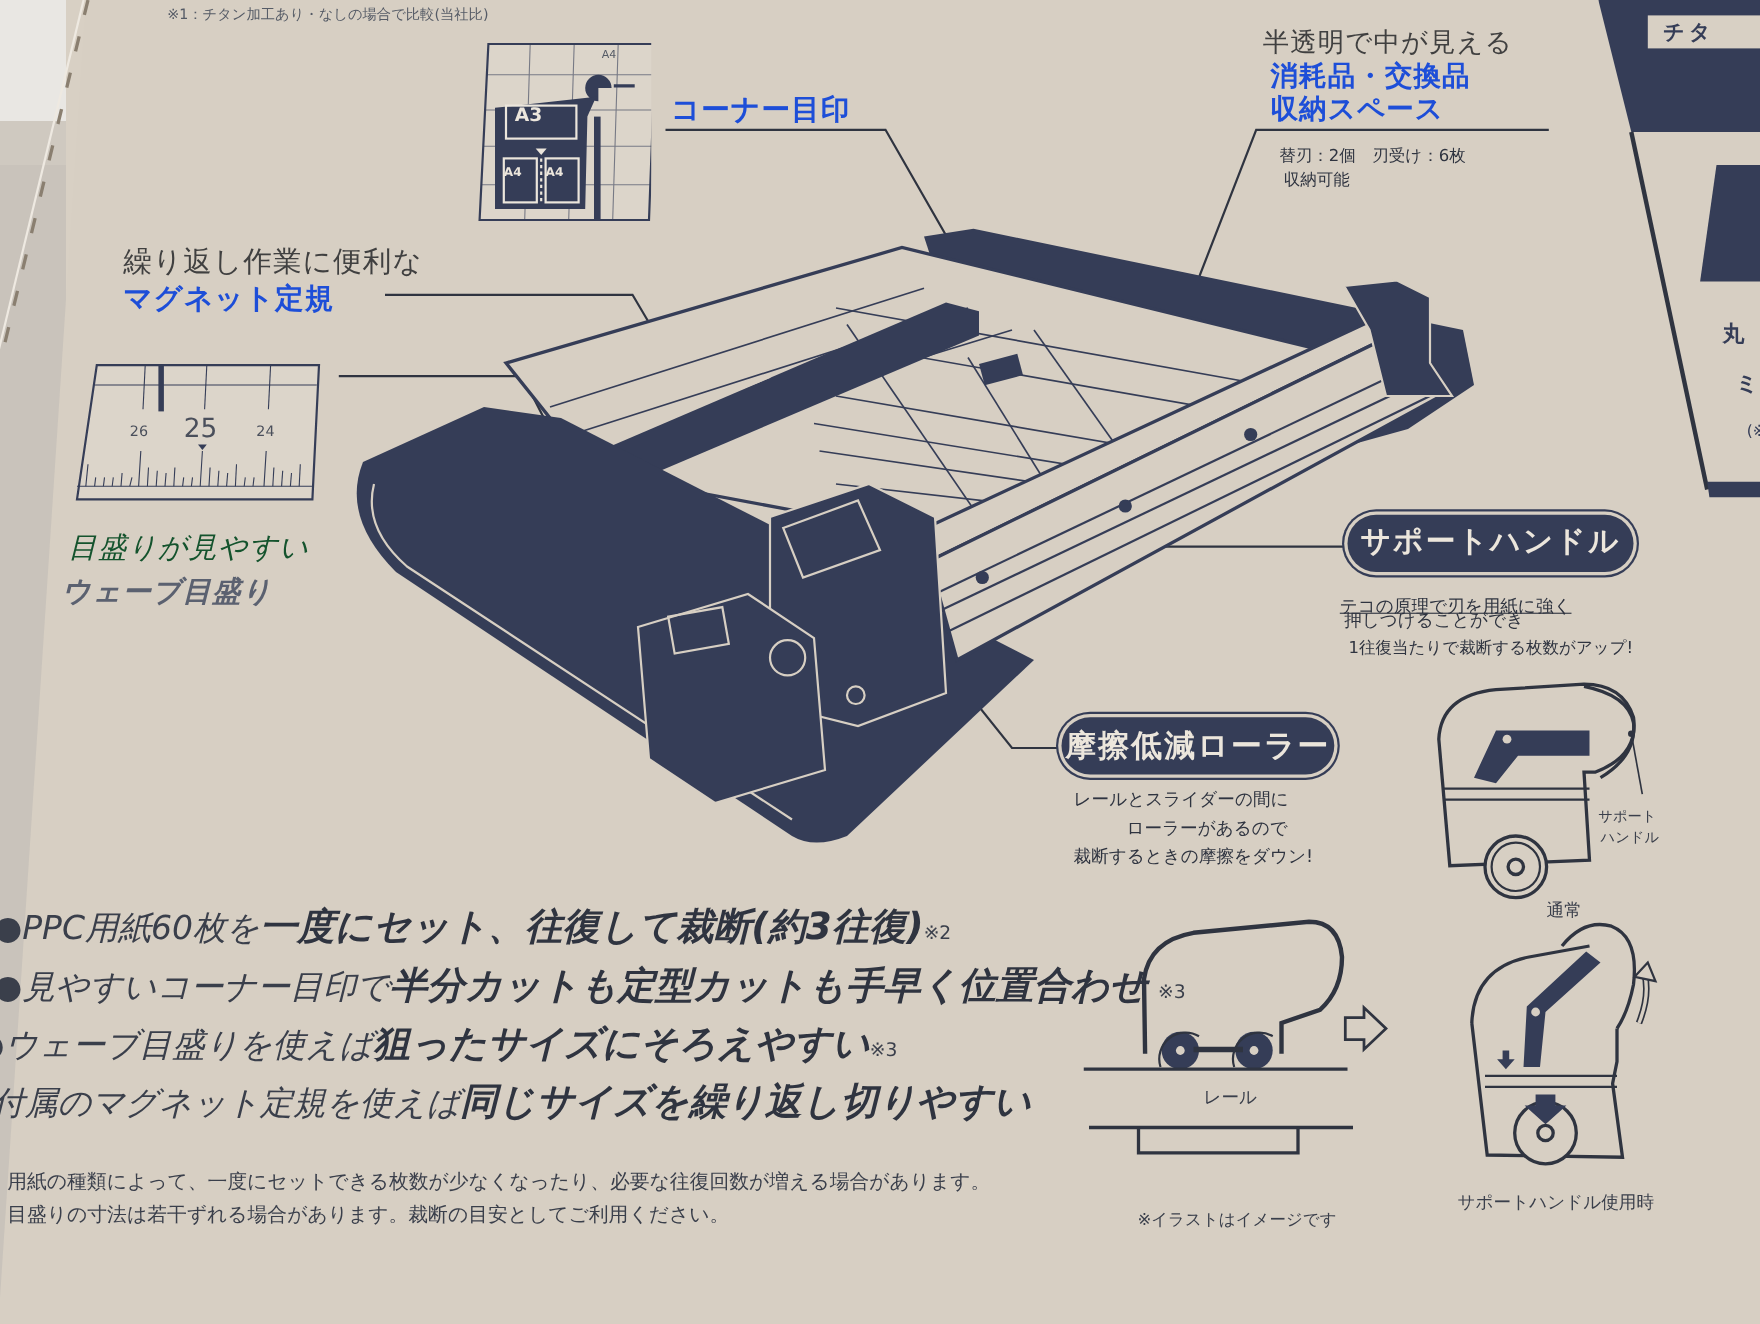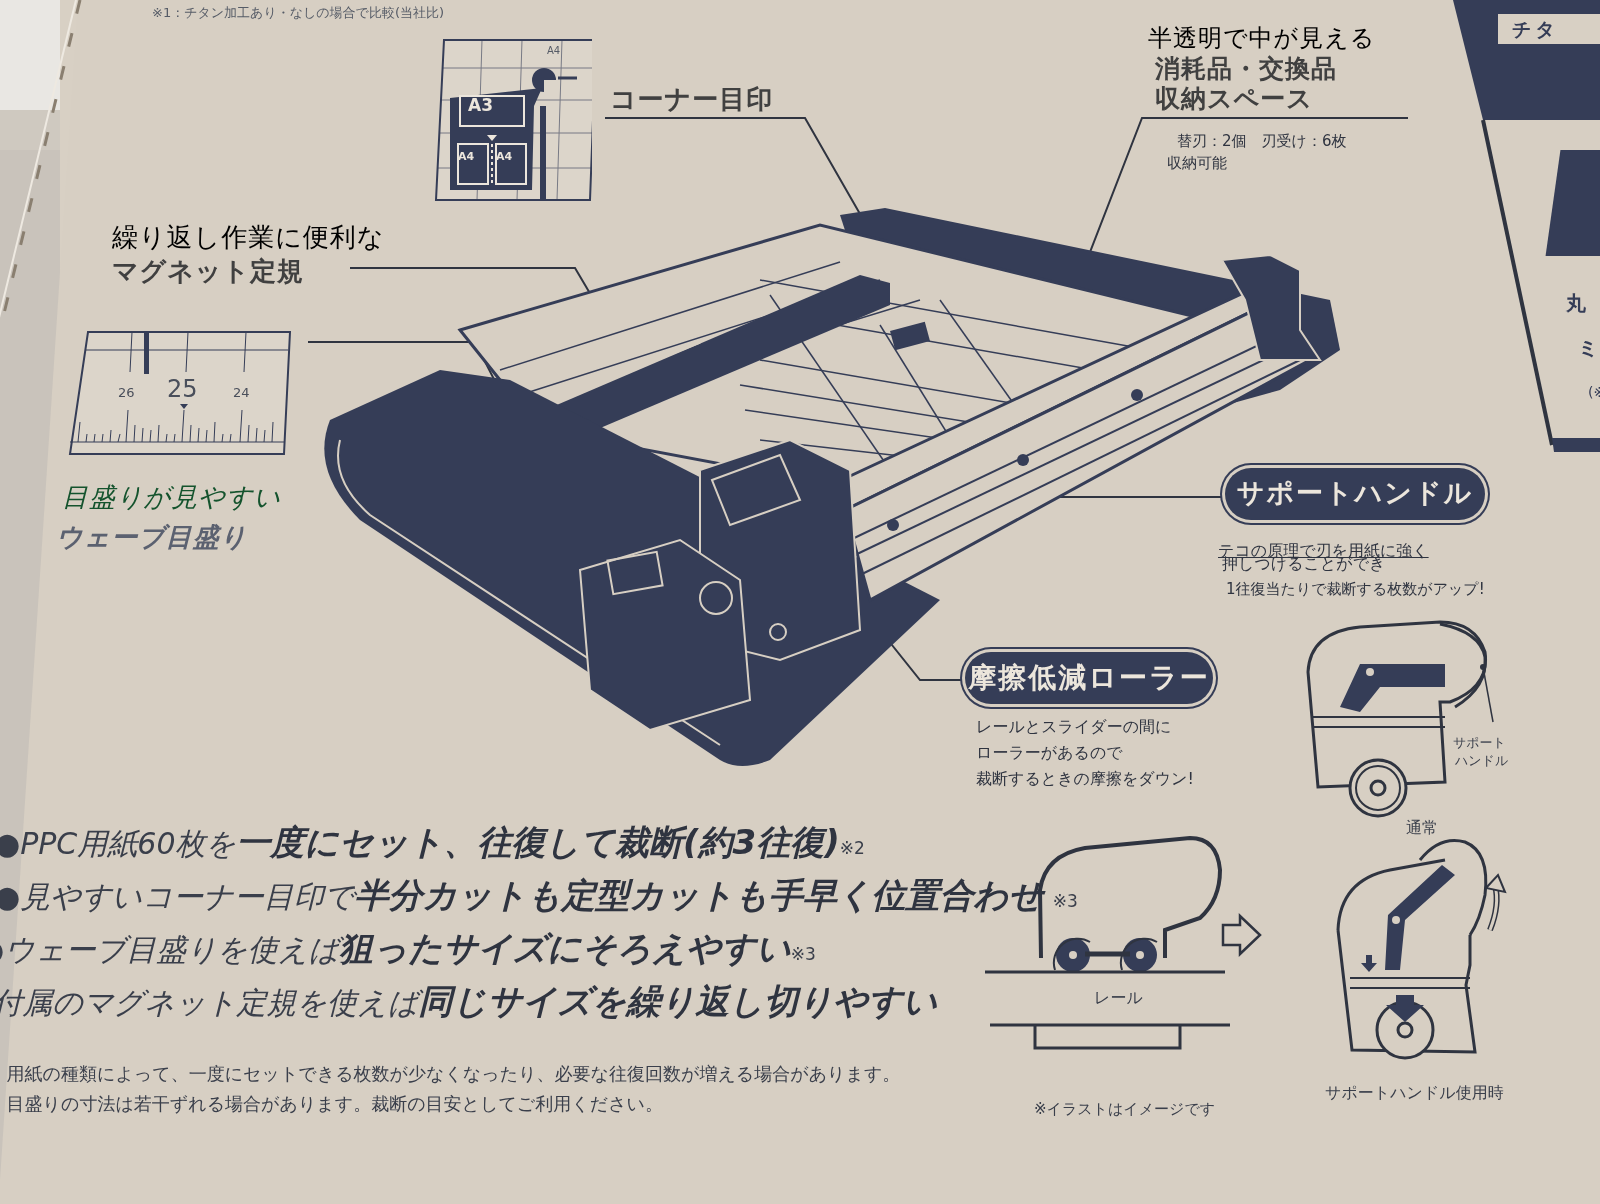--- a/index.html
+++ b/index.html
@@ -37,22 +37,22 @@
     pointer-events:none;
   }
   .side-big-letter {
     position:absolute; left:1553px; top:150px; width:60px; height:106px;
     background:#353d57; transform:skewX(-8deg);
   }
   .side-text { position:absolute; font-weight:bold; font-size:20px; color:#353d57; }
 
   .txt { position:absolute; white-space:nowrap; }
   .small { font-size:13px; color:#555b66; }
-  .heading { font-size:26px; font-weight:bold; color:#404040; letter-spacing:1px; }
-  .heading-light { font-size:26px; color:#000000; letter-spacing:1px; }
+  .heading { font-size:26px; font-weight:bold; color:#1d4ed8; letter-spacing:1px; }
+  .heading-light { font-size:26px; color:#404040; letter-spacing:1px; }
   .body { font-size:16px; color:#2f3440; line-height:22px; }
   .pill {
     position:absolute; background:#353d57; color:#ece6dc; font-weight:bold;
     border-radius:30px; text-align:center; letter-spacing:2px;
     box-shadow:0 0 0 3px #d7cfc3, 0 0 0 5px #353d57;
   }
   .bullets { position:absolute; left:-6px; top:820px; }
   .bullet-line { height:53px; font-size:30px; white-space:nowrap; color:#3a3f4b; font-style:italic; }
   .bullet-line b { font-weight:bold; font-style:italic; font-size:34px; color:#2f3440;text-align:center; }
   .bullet-line .note { font-size:17px; font-style:normal; color:#3a3f4b; }
@@ -156,21 +156,21 @@
 <div class="txt" style="left:118px;top:385px;font-size:13px;color:#4a4f5b;">26</div>
 <div class="txt" style="left:167px;top:375px;font-size:24px;color:#4a4f5b;">25</div>
 <div class="txt" style="left:233px;top:385px;font-size:13px;color:#4a4f5b;">24</div>
 
 <div class="txt heading-light" style="left:62px;top:480px;font-style:italic;color:#14532d;">目盛りが見やすい</div>
 <div class="txt heading" style="left:56px;top:520px;font-style:italic;color:#5b6170;">ウェーブ目盛り</div>
 
 <div class="txt heading-light" style="left:1148px;top:22px;font-size:24px;">半透明で中が見える</div>
 <div class="txt heading" style="left:1155px;top:52px;font-size:25px;">消耗品・交換品</div>
 <div class="txt heading" style="left:1155px;top:82px;font-size:25px;">収納スペース</div>
-<div class="txt body" style="left:1163px;top:130px;font-size:15px;margin-left:14px;">替刃：2個　刃受け：6枚</div>
+<div class="txt body" style="left:1163px;top:130px;font-size:15px;">替刃：2個　刃受け：6枚</div>
 <div class="txt body" style="left:1167px;top:152px;font-size:15px;">収納可能</div>
 
 <svg width="1600" height="1204" style="left:0;top:0;">
 
   <g stroke="#2f3440" stroke-width="2" fill="none">
     <polyline points="605,118 805,118 895,275"></polyline>
     <polyline points="350,268 575,268 650,395"></polyline>
     <polyline points="308,342 475,342 525,440"></polyline>
     <polyline points="1408,118 1142,118 1085,265"></polyline>
     <line x1="870" y1="497" x2="1222" y2="497"></line>
@@ -224,21 +224,21 @@
   <circle cx="778" cy="632" r="8" fill="#353d57" stroke="#d7cfc3" stroke-width="2"></circle>
 </svg>
 
 <div class="pill" style="left:1225px;top:468px;width:260px;height:52px;line-height:50px;font-size:27px;">サポートハンドル</div>
 <div class="txt body" style="left:1218px;top:540px;text-decoration:underline;">テコの原理で刃を用紙に強く</div>
 <div class="txt body" style="left:1222px;top:553px;">押しつけることができ</div>
 <div class="txt body" style="left:1226px;top:578px;font-size:15px;">1往復当たりで裁断する枚数がアップ!</div>
 
 <div class="pill" style="left:965px;top:652px;width:248px;height:52px;line-height:52px;font-size:28px;">摩擦低減ローラー</div>
 <div class="txt body" style="left:976px;top:716px;">レールとスライダーの間に</div>
-<div class="txt body" style="left:976px;top:742px;">ローラーがあるので</div>
+<div class="txt body" style="left:1024px;top:742px;">ローラーがあるので</div>
 <div class="txt body" style="left:976px;top:768px;">裁断するときの摩擦をダウン!</div>
 
 <svg width="200" height="210" style="left:1300px;top:612px;">
   <path d="M8,60 Q10,20 60,15 L140,10 Q175,10 185,40 Q190,75 150,90 L140,90 L145,170 L18,175 Z" fill="none" stroke="#2f3440" stroke-width="3"></path>
   <path d="M140,12 Q180,20 185,45 Q188,75 155,95" fill="none" stroke="#2f3440" stroke-width="3"></path>
   <polygon points="60,52 145,52 145,75 80,75 60,100 40,95" fill="#353d57"></polygon>
   <circle cx="70" cy="60" r="4" fill="#d7cfc3"></circle>
   <line x1="12" y1="105" x2="145" y2="105" stroke="#2f3440" stroke-width="2"></line>
   <line x1="12" y1="115" x2="145" y2="115" stroke="#2f3440" stroke-width="2"></line>
   <circle cx="78" cy="176" r="28" fill="#d7cfc3" stroke="#2f3440" stroke-width="3"></circle>

